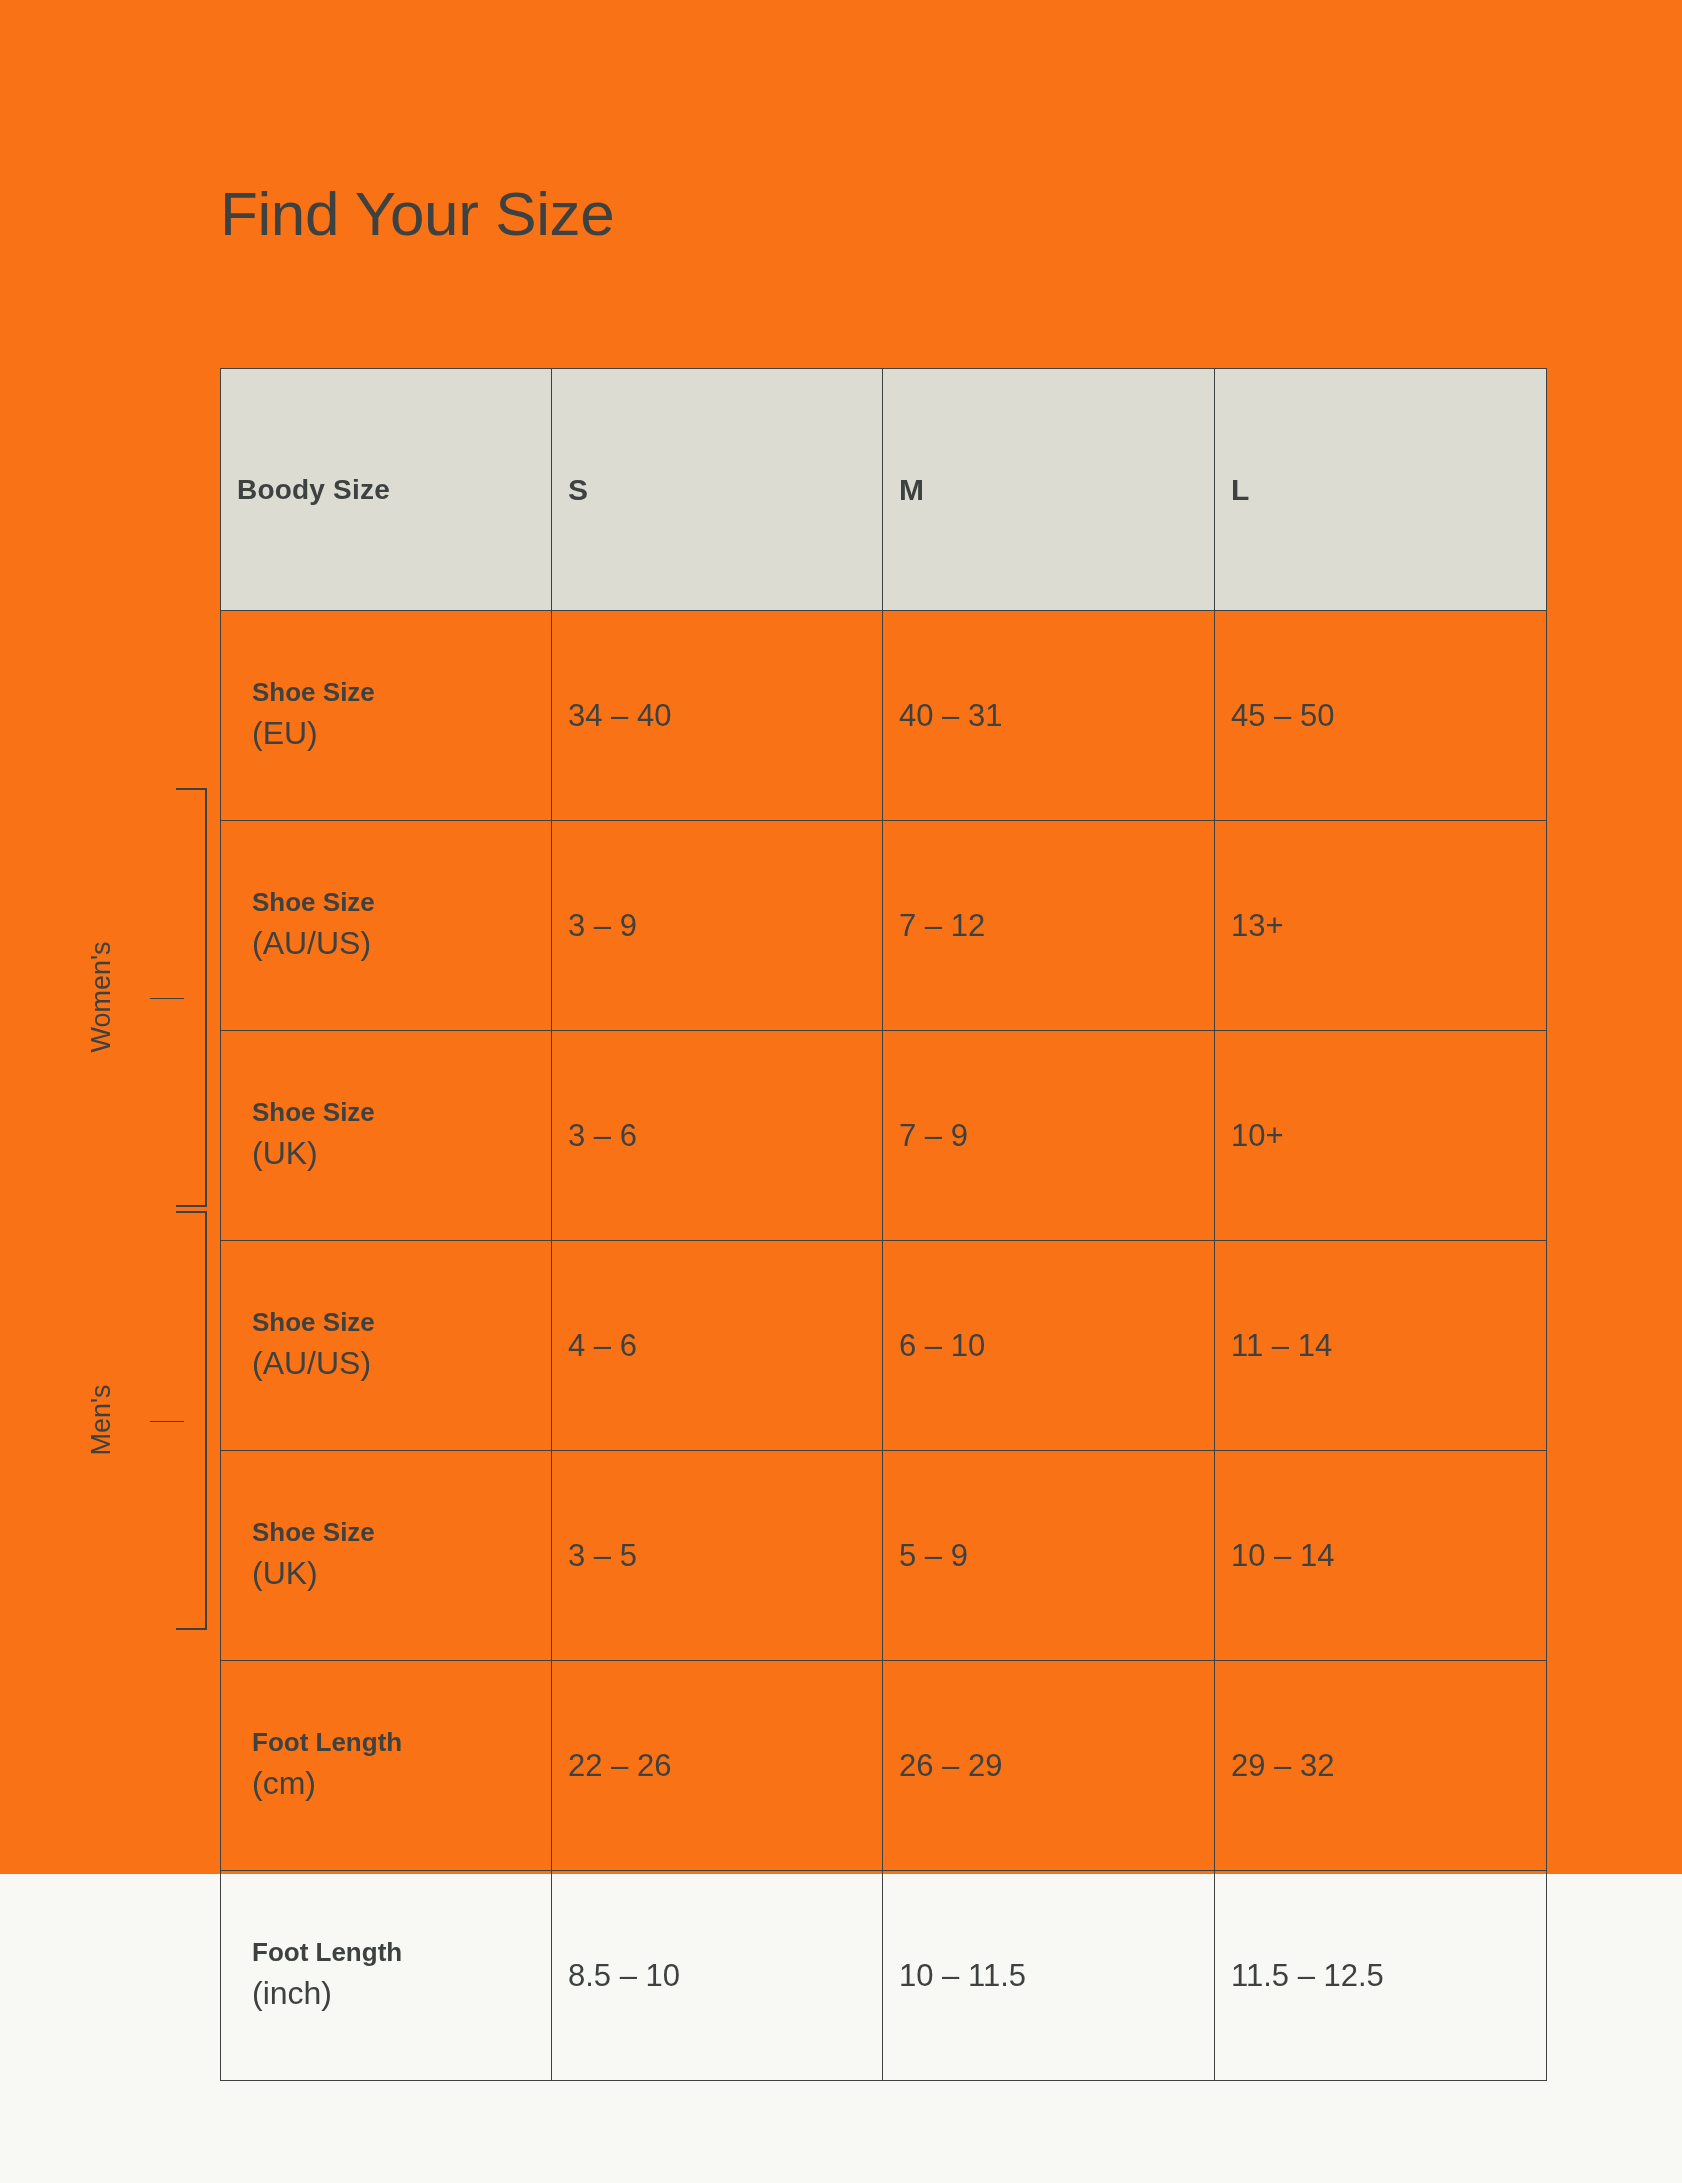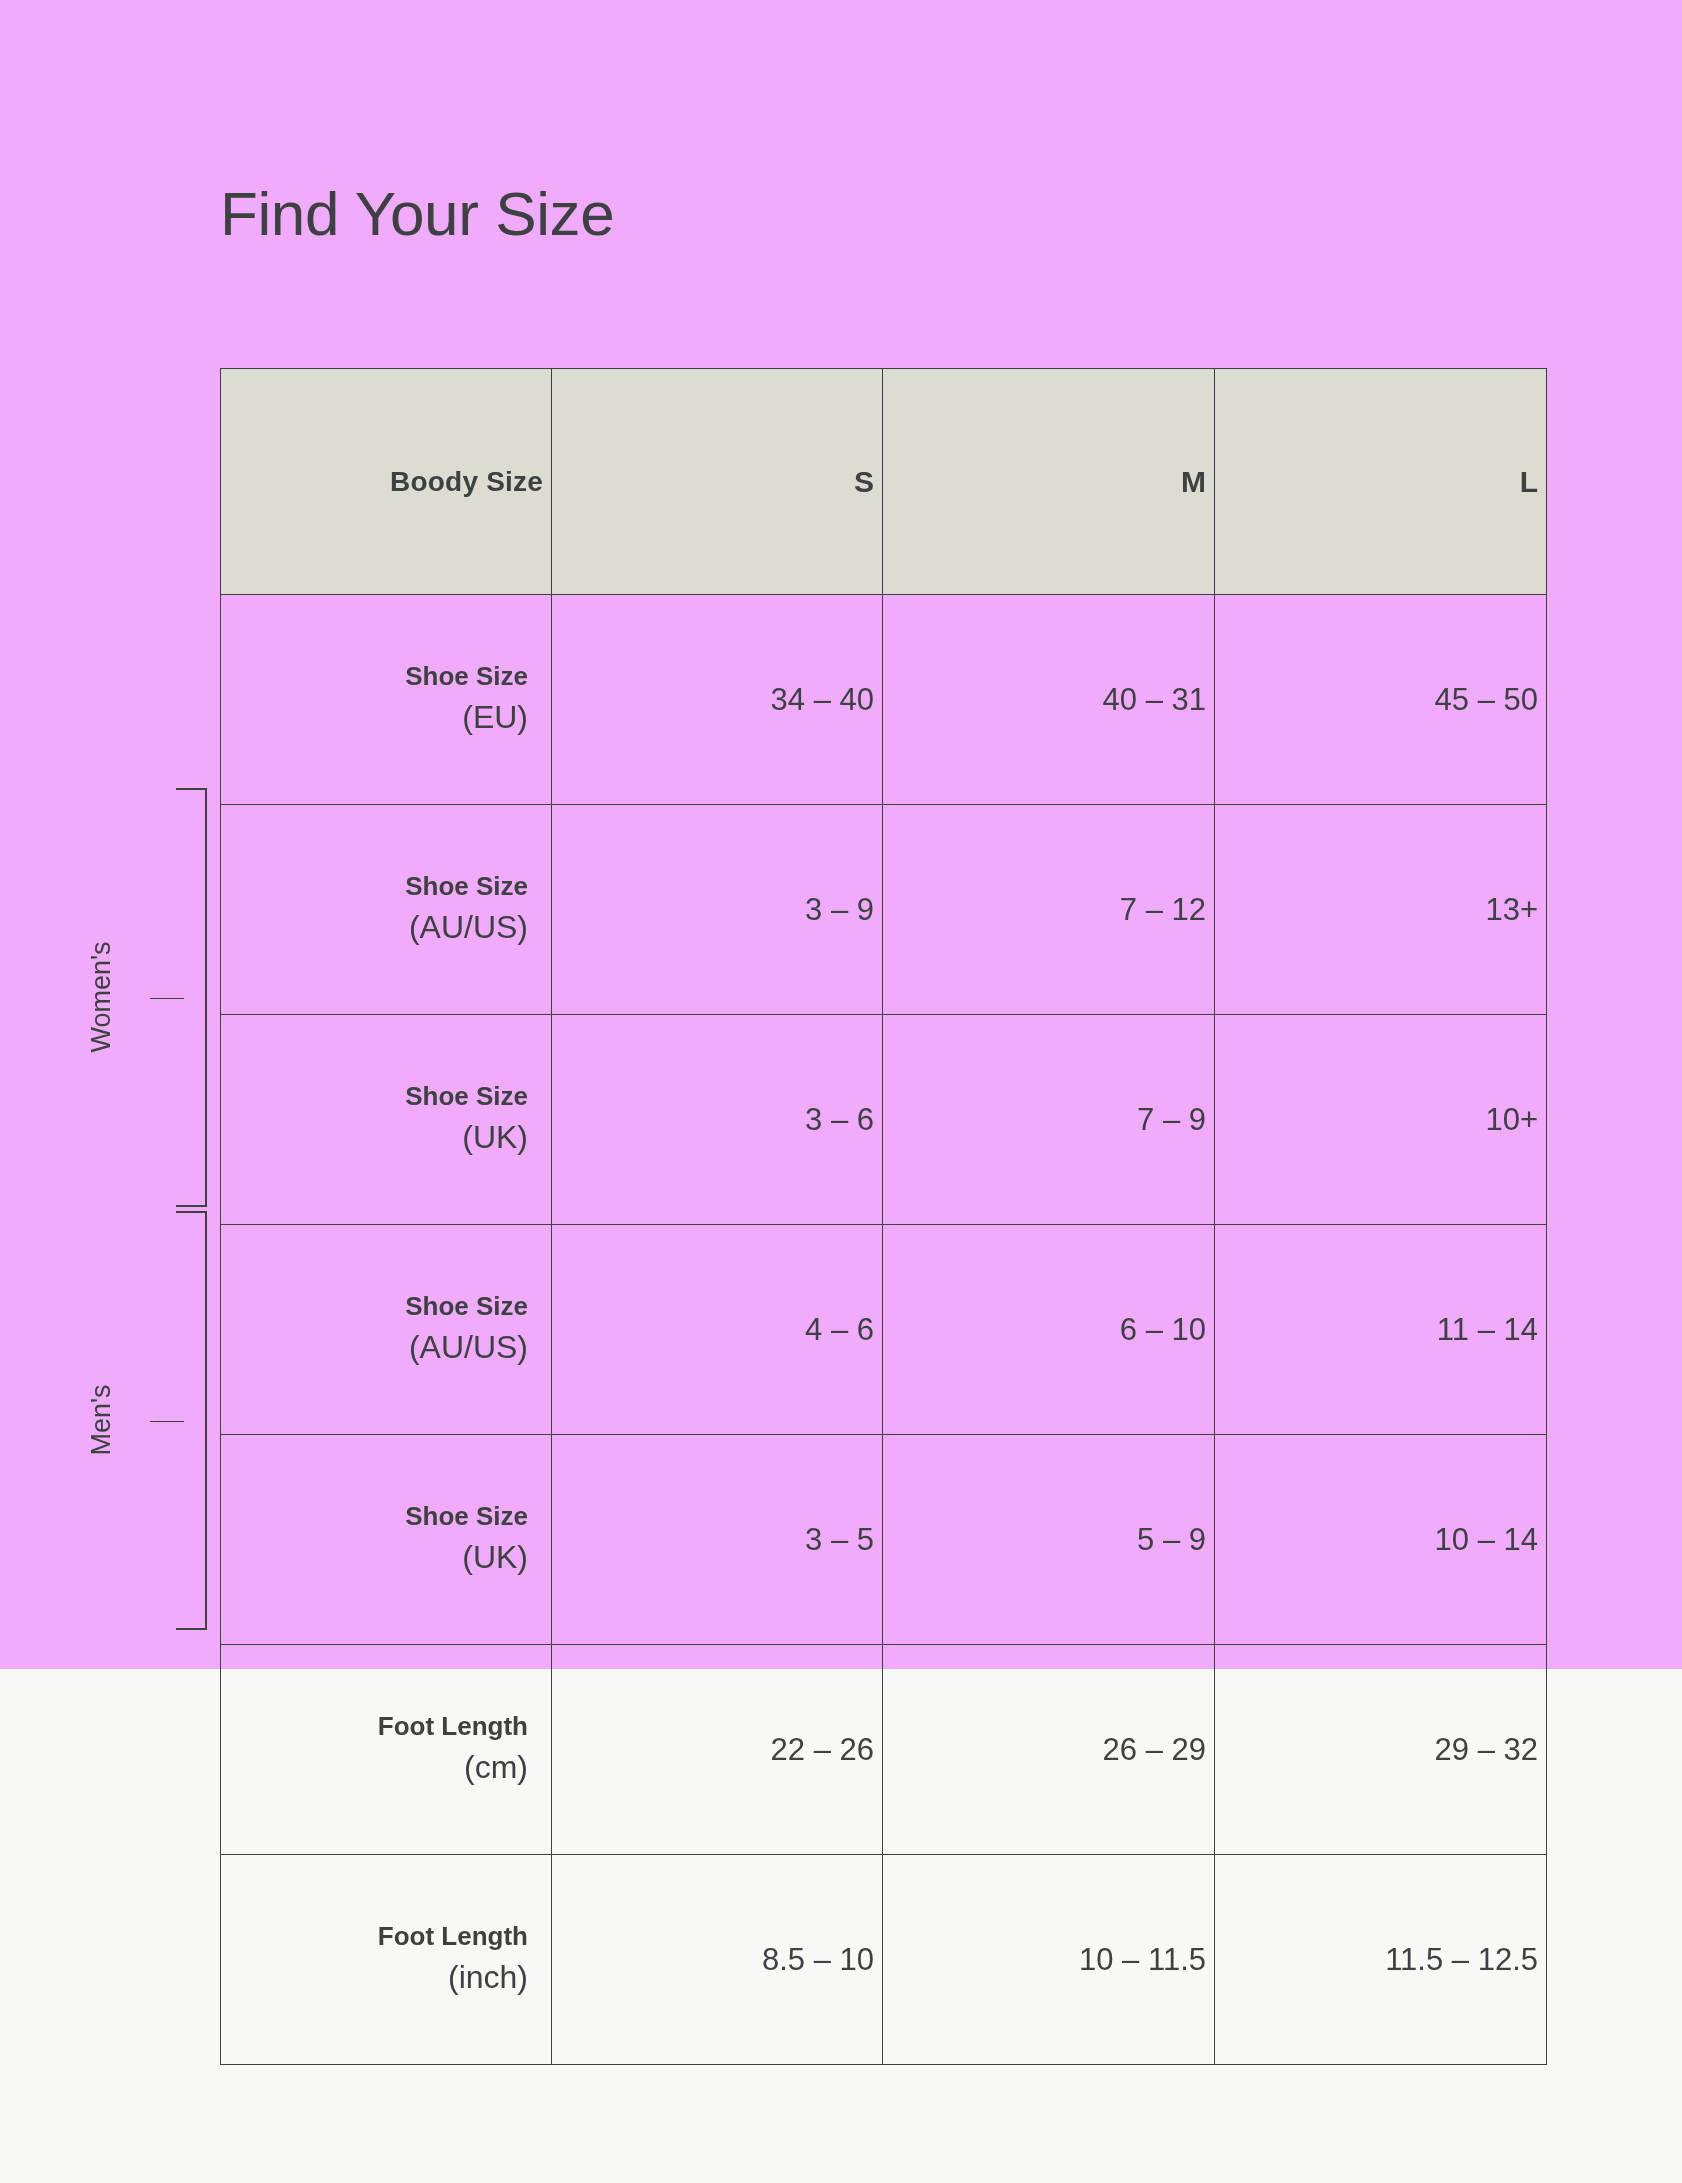--- a/index.html
+++ b/index.html
@@ -12,22 +12,22 @@
     height: 2183px;
     font-family: "Liberation Sans", sans-serif;
     color: #3b3f3e;
     position: relative;
     overflow: hidden;
   }
 
   .page {
     position: relative;
     width: 1682px;
-    height: 1669px;
-    background: #f0abfc;
+    height: 1874px;
+    background: #f97316;
   }
 
   .page-title {
     position: absolute;
     left: 220px;
     top: 141px;
     font-size: 62px;
     font-weight: 400;
     letter-spacing: -0.4px;
     color: #3d4140;
@@ -38,23 +38,23 @@
   .size-table {
     position: absolute;
     left: 220px;
     top: 368px;
     width: 1327px;
     border-collapse: collapse;
     table-layout: fixed;
   }
   .size-table td, .size-table th {
     border: 1.7px solid #3d4140;
-    text-align: right;
+    text-align: left;
     vertical-align: middle;
-    padding: 8px;
+    padding: 16px;
   }
   .size-table thead th {
     background: #dcdcd2;
     height: 209px;
   }
   .hdr-label {
     font-size: 28px;
     font-weight: 700;
     color: #3d4140;
     letter-spacing: 0.2px;

